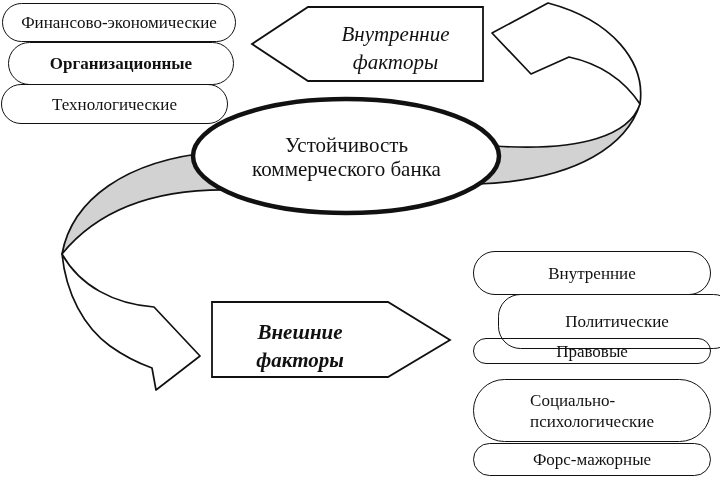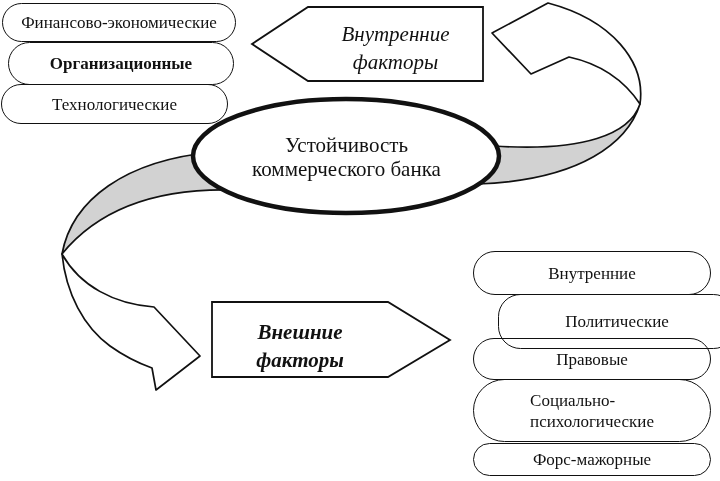--- a/index.html
+++ b/index.html
@@ -48,18 +48,18 @@
 факторы</div>
   <div class="label arrow-label" style="left:212px;top:311px;width:176px;font-weight:bold;">Внешние
 факторы</div>
 
   <div class="pill" style="left:2px;top:3px;width:234px;height:39px;border-radius:19.5px;">Финансово-экономические</div>
   <div class="pill" style="left:8px;top:42px;width:226px;height:43px;border-radius:21.5px;font-weight:bold;">Организационные</div>
   <div class="pill" style="left:1px;top:84px;width:227px;height:40px;border-radius:20px;">Технологические</div>
 
   <div class="pill" style="left:473px;top:251px;width:238px;height:44px;border-radius:22px;">Внутренние</div>
   <div class="pill" style="left:498px;top:294px;width:238px;height:55px;border-radius:22.5px;">Политические</div>
-  <div class="pill" style="left:473px;top:338px;width:238px;height:42px;border-radius:21px;">Правовые</div>
+  <div class="pill" style="left:473px;top:338px;width:238px;height:26px;border-radius:21px;">Правовые</div>
   <div class="pill" style="left:473px;top:379px;width:238px;height:63px;border-radius:31.5px;">Социально-
 психологические</div>
   <div class="pill" style="left:473px;top:443px;width:238px;height:33px;border-radius:16.5px;">Форс-мажорные</div>
 
 </div>
 
 </body></html>

